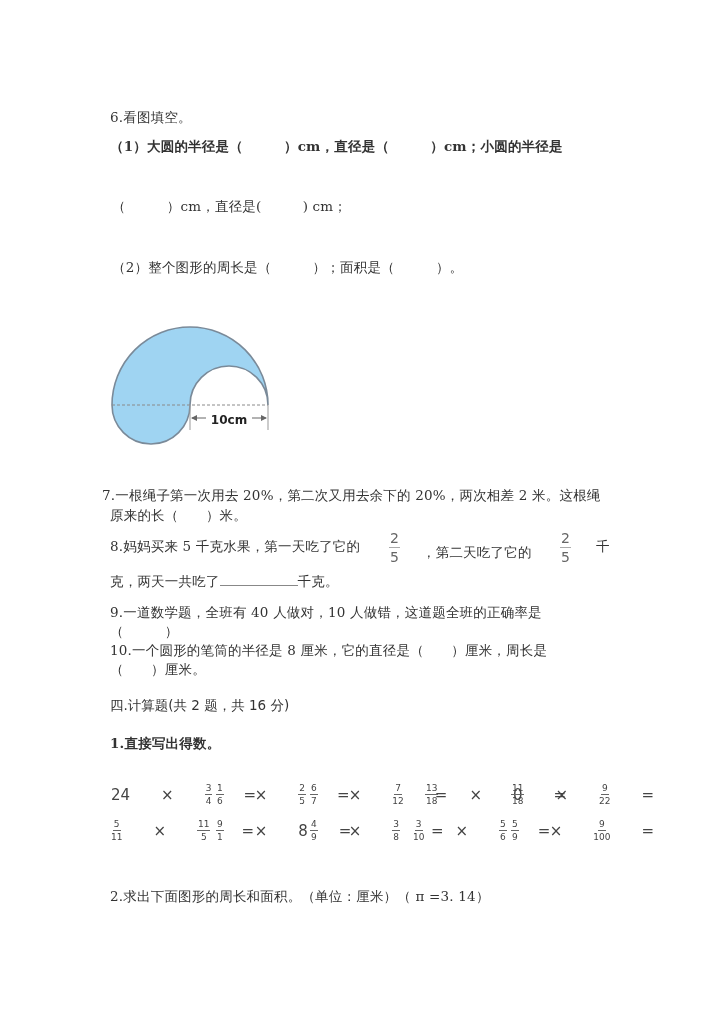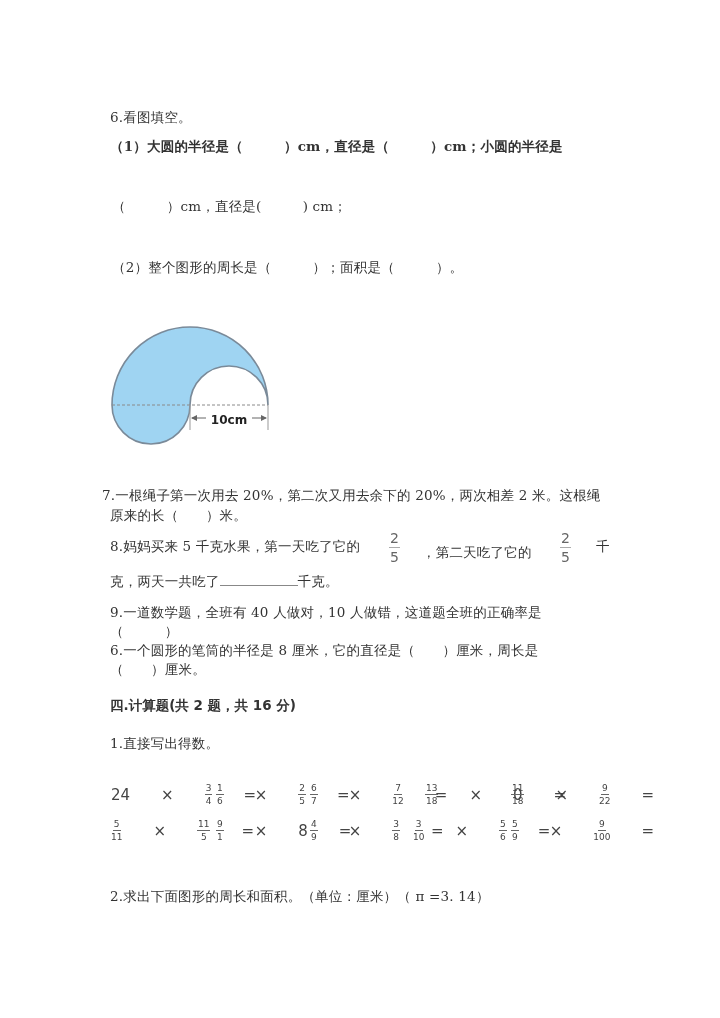--- a/index.html
+++ b/index.html
@@ -1,20 +1,20 @@
 <!DOCTYPE html>
 <html><head>
 <meta charset="utf-8">
 <style>
   html,body{margin:0;padding:0;background:#fff;}
   body{width:720px;height:1018px;position:relative;overflow:hidden;
        font-family:"DejaVu Serif","Liberation Serif",serif;color:#333;font-size:13px;}
   .abs{position:absolute;white-space:nowrap;}
   .line{font-size:13.5px;letter-spacing:0.2px;}
-  .bold{font-weight:bold;font-family:"DejaVu Sans","Liberation Sans",sans-serif;font-size:13.5px;}
+  .bold{font-weight:normal;font-family:"DejaVu Sans","Liberation Sans",sans-serif;font-size:13.5px;}
   .frac{display:inline-flex;flex-direction:column;align-items:center;vertical-align:middle;
         font-family:"DejaVu Sans","Liberation Sans",sans-serif;color:#666;line-height:1;}
   .frac .n{font-size:14px;padding:0 1px 2px 1px;border-bottom:1px solid #aaa;}
   .frac .d{font-size:14px;padding-top:2px;}
   .calc{position:absolute;font-family:"DejaVu Sans","Liberation Sans",sans-serif;color:#444;
         display:flex;align-items:center;font-size:15px;gap:30px;}
   .calc .frac .n,.calc .frac .d{font-size:9px;color:#444;}
   .calc .frac .n{border-bottom:1px solid #666;padding-bottom:1px;}
   .calc .op{font-size:15px;margin:0 1px;}
   .blank{display:inline-block;width:78px;border-bottom:1px solid #888;height:1px;vertical-align:baseline;}
@@ -57,25 +57,25 @@
     </span>
 </div>
 <div class="abs line" style="left:596px;top:538px;">千</div>
 <div class="abs line" style="left:110px;top:573px;">
   <span>克，两天一共吃了</span><span class="blank"></span><span>千克。</span>
 </div>
 
 <div class="abs line" style="left:110px;top:604px;">9.一道数学题，全班有 40 人做对，10 人做错，这道题全班的正确率是</div>
 <div class="abs line" style="left:110px;top:623px;">（　　　）</div>
 
-<div class="abs line" style="left:110px;top:642px;">6.一个圆形的笔筒的半径是 8 厘米，它的直径是（　　）厘米，周长是</div>
+<div class="abs line" style="left:110px;top:642px;">10.一个圆形的笔筒的半径是 8 厘米，它的直径是（　　）厘米，周长是</div>
 <div class="abs line" style="left:110px;top:661px;">（　　）厘米。</div>
 
 <div class="abs bold" style="left:110px;top:697px;">四.计算题(共 2 题，共 16 分)</div>
-<div class="abs line" style="left:110px;top:735px;">1.直接写出得数。</div>
+<div class="abs line" style="left:110px;top:735px;font-weight:bold;">1.直接写出得数。</div>
 
 <div id="calc-grid">
     <div class="calc" style="left: 111px; top: 784px;">
       <span>24</span>
       <span class="op">×</span>
       <span class="frac">
         <span class="n">3</span>
         <span class="d">4</span>
       </span>
       <span class="op">=</span>

